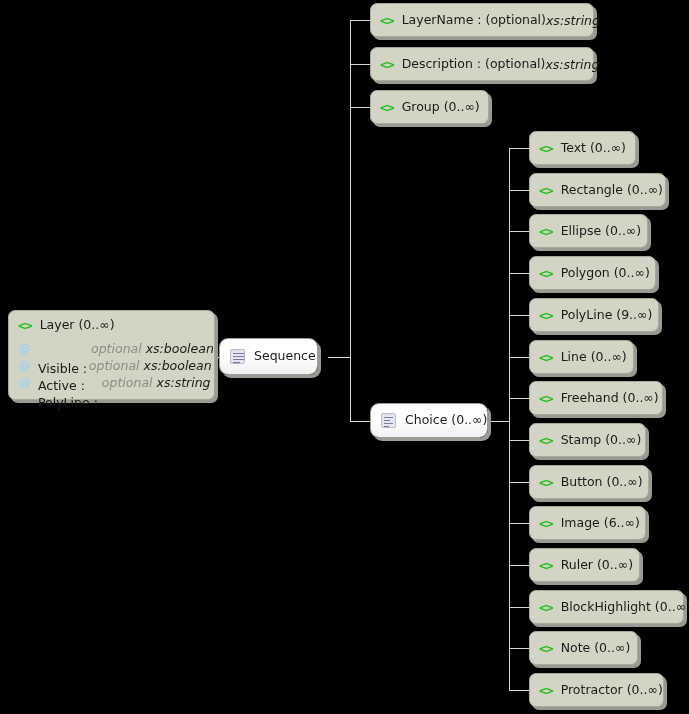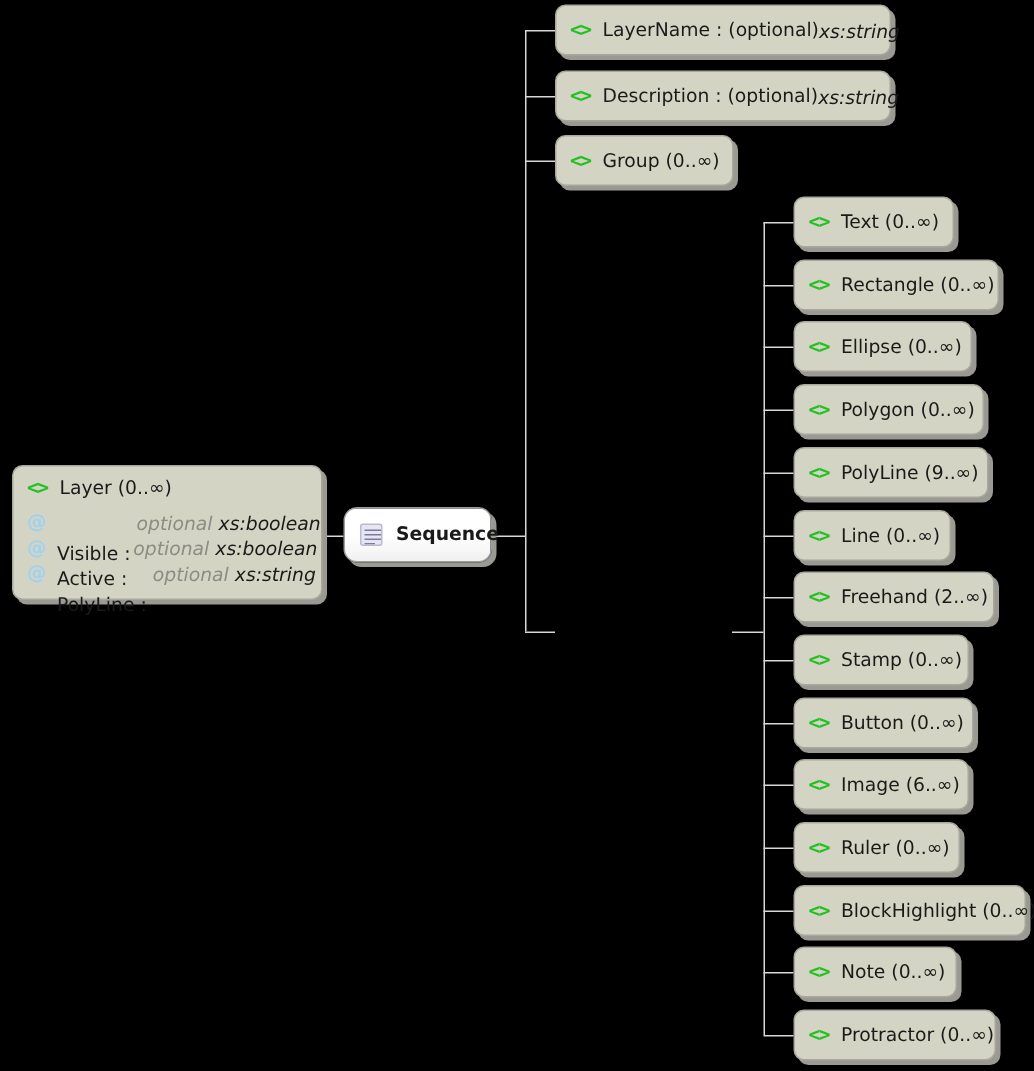--- a/index.html
+++ b/index.html
@@ -179,21 +179,21 @@
         <span class="opt">optional</span>
         <span class="typ">xs:boolean</span>
       </div>
       <div class="attr-row">
         <span class="icon-attr">@</span>
         <span class="attr-name">PolyLine :</span>
         <span class="opt">optional</span>
         <span class="typ">xs:string</span>
       </div>
     </div>
-    <div class="node group" style="left: 229px; top: 338px; width: 99px; height: 37px; font-weight: bold;">
+    <div class="node group" style="left: 219px; top: 338px; width: 99px; height: 37px;">
       <span class="icon-group">
         <i style="top: 3px; width: 11px;"></i>
         <i style="top: 6px; width: 11px;"></i>
         <i style="top: 9px; width: 11px;"></i>
         <i style="top: 12px; width: 7px;"></i>
       </span>
       <span class="lbl">Sequence</span>
     </div>
     <div class="node elem" style="left: 370px; top: 3px; width: 224px; height: 34px;">
       <span class="icon-elem">&lt;&gt;</span>
@@ -202,20 +202,29 @@
     </div>
     <div class="node elem" style="left: 370px; top: 47px; width: 224px; height: 34px;">
       <span class="icon-elem">&lt;&gt;</span>
       <span class="lbl">Description : (optional) </span>
       <span class="typ">xs:string</span>
     </div>
     <div class="node elem" style="left: 370px; top: 90px; width: 119px; height: 34px;">
       <span class="icon-elem">&lt;&gt;</span>
       <span class="lbl">Group (0..∞)</span>
     </div>
+    <div class="node group" style="left: 370px; top: 403px; width: 118px; height: 35px;">
+      <span class="icon-group">
+        <i style="top: 3px; width: 9px;"></i>
+        <i style="top: 6px; width: 6px;"></i>
+        <i style="top: 9px; width: 9px;"></i>
+        <i style="top: 12px; width: 5px;"></i>
+      </span>
+      <span class="lbl">Choice (0..∞)</span>
+    </div>
     <div class="node elem" style="left: 529px; top: 131px; width: 107px; height: 34px;">
       <span class="icon-elem">&lt;&gt;</span>
       <span class="lbl">Text (0..∞)</span>
     </div>
     <div class="node elem" style="left: 529px; top: 173px; width: 137px; height: 34px;">
       <span class="icon-elem">&lt;&gt;</span>
       <span class="lbl">Rectangle (0..∞)</span>
     </div>
     <div class="node elem" style="left: 529px; top: 214px; width: 119px; height: 34px;">
       <span class="icon-elem">&lt;&gt;</span>
@@ -228,21 +237,21 @@
     <div class="node elem" style="left: 529px; top: 298px; width: 130px; height: 34px;">
       <span class="icon-elem">&lt;&gt;</span>
       <span class="lbl">PolyLine (9..∞)</span>
     </div>
     <div class="node elem" style="left: 529px; top: 340px; width: 105px; height: 34px;">
       <span class="icon-elem">&lt;&gt;</span>
       <span class="lbl">Line (0..∞)</span>
     </div>
     <div class="node elem" style="left: 529px; top: 381px; width: 134px; height: 34px;">
       <span class="icon-elem">&lt;&gt;</span>
-      <span class="lbl">Freehand (2..∞)</span>
+      <span class="lbl">Freehand (0..∞)</span>
     </div>
     <div class="node elem" style="left: 529px; top: 423px; width: 117px; height: 34px;">
       <span class="icon-elem">&lt;&gt;</span>
       <span class="lbl">Stamp (0..∞)</span>
     </div>
     <div class="node elem" style="left: 529px; top: 465px; width: 120px; height: 34px;">
       <span class="icon-elem">&lt;&gt;</span>
       <span class="lbl">Button (0..∞)</span>
     </div>
     <div class="node elem" style="left: 529px; top: 506px; width: 117px; height: 34px;">

